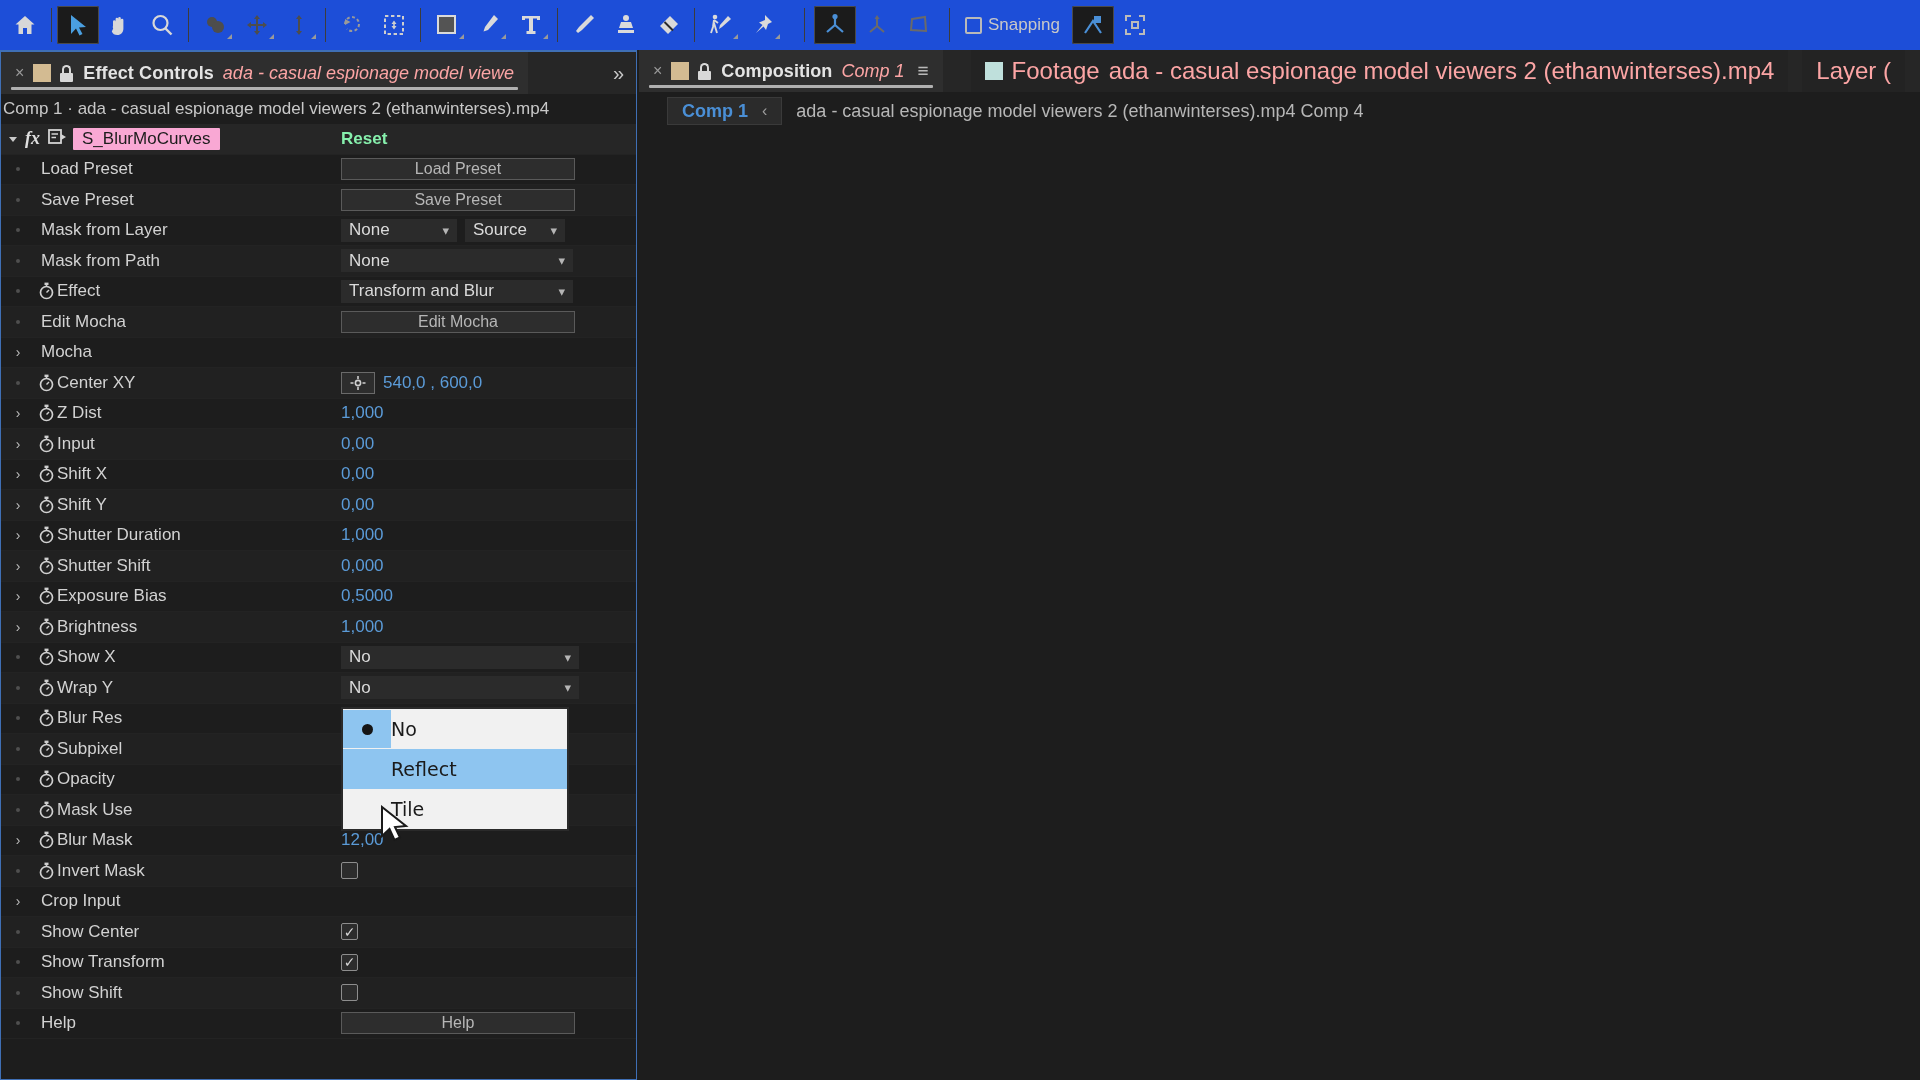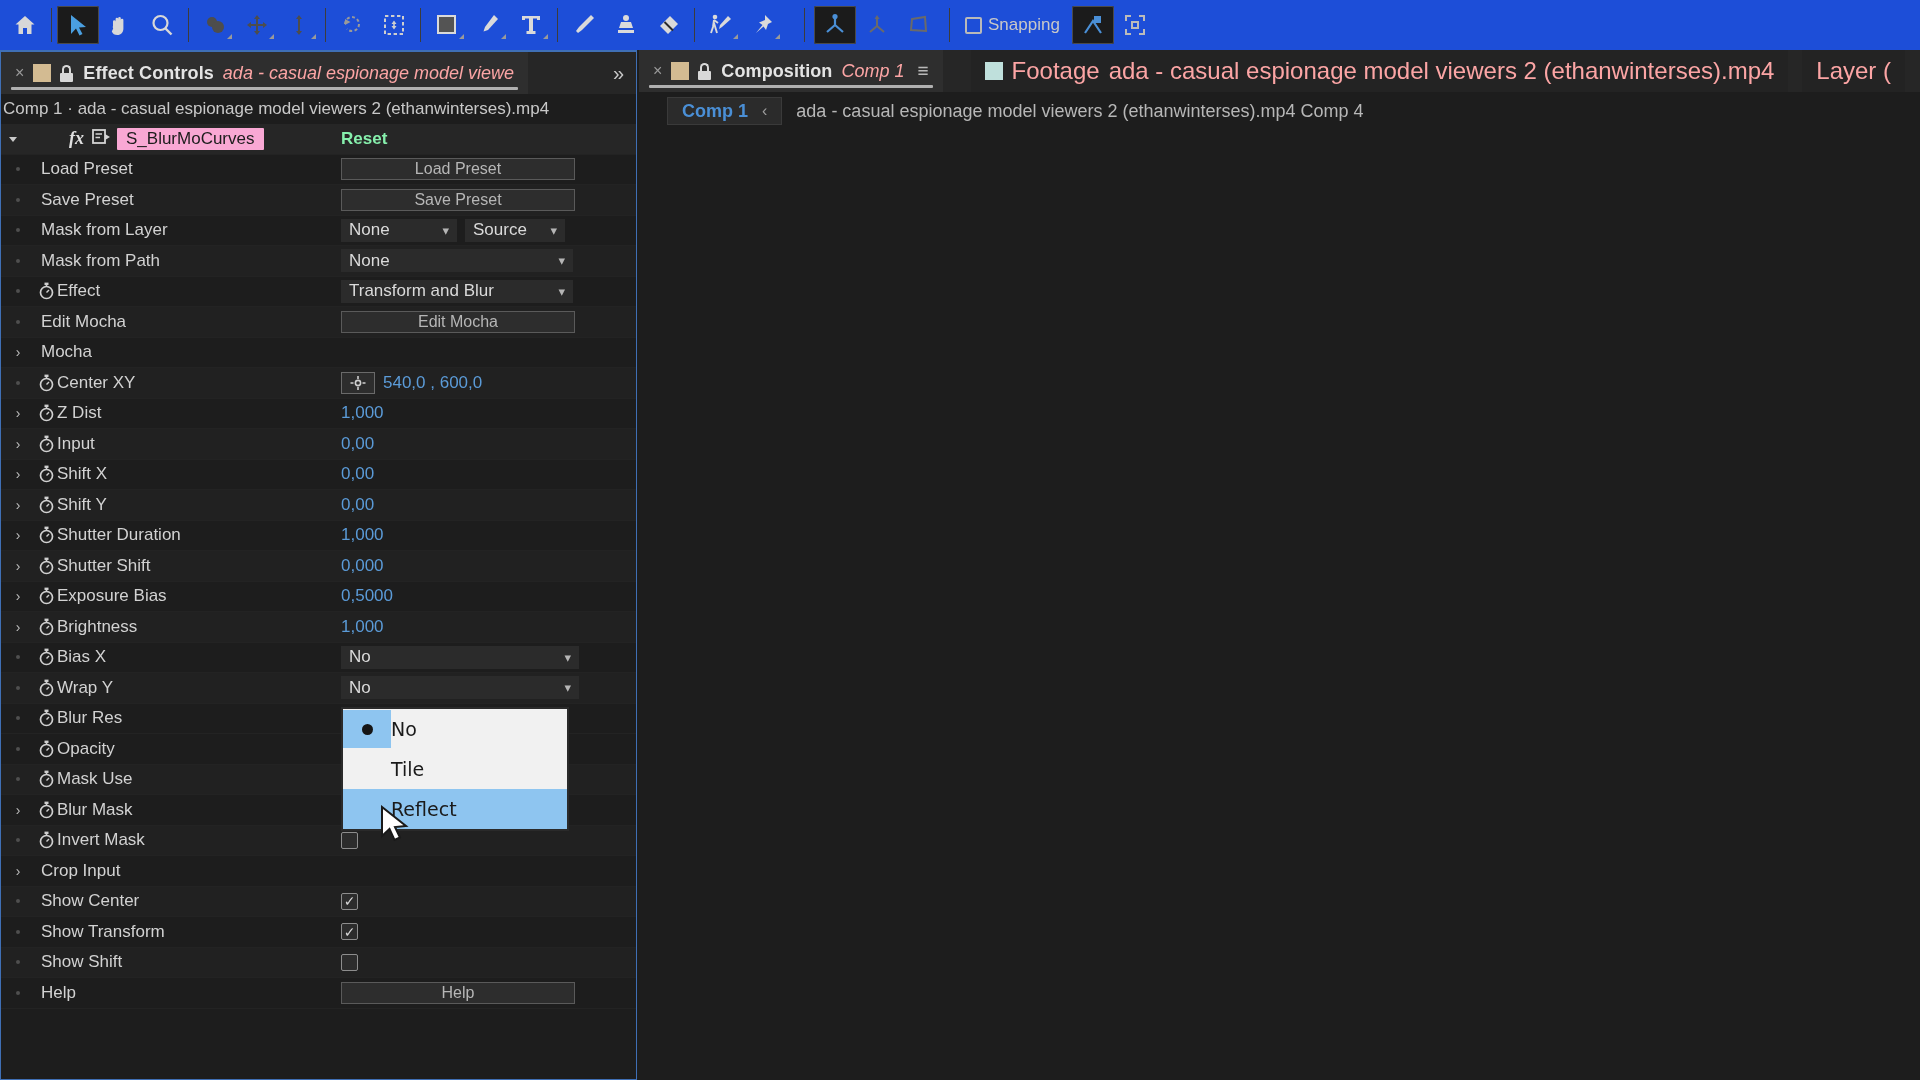--- a/index.html
+++ b/index.html
@@ -73,21 +73,21 @@
   .dd-source { width:100px; }
   .dd-none-path { width:232px; }
   .dd-wrap { width:238px; }
 
   .xy-btn { width:34px; height:22px; background:#2d2d2d; border:1px solid #6a6a6a;
             display:flex; align-items:center; justify-content:center; }
   .chk { width:17px; height:17px; background:#2c2c2c; border:1px solid #8d8d8d; border-radius:2px;
          display:flex; align-items:center; justify-content:center; }
   .chk.on::after { content:"✓"; font-size:14px; color:#d6d6d6; line-height:1; }
   .fx-name { background:#f9a8d4; color:#1c1c1c; font-size:17px; padding:1px 9px; border-radius:1px; }
-  .fx-sym { font-style:italic; font-weight:bold; font-size:18px; color:#e0e0e0; font-family:"Liberation Serif",serif;margin-left:44px; }
+  .fx-sym { font-style:italic; font-weight:bold; font-size:18px; color:#e0e0e0; font-family:"Liberation Serif",serif; }
 
   
   #wrapy-menu { position:absolute; left:341px; top:707px; width:228px;
                 background:#f1f1f1; border:2px solid #2a2a2a; z-index:50; }
   .menu-item { height:40px; display:flex; align-items:center; color:#1a1a1a; font-size:19px;
                padding-left:0; position:relative; font-family:"DejaVu Sans", sans-serif; }
   .menu-item .mi-mark { width:48px; height:38px; display:flex; align-items:center; justify-content:center; }
   .menu-item.sel-bullet .mi-mark { background:#8ec5f0; }
   .menu-item.highlight { background:#8ec5f0; }
   .mi-dot { width:11px; height:11px; border-radius:50%; background:#151515; }
@@ -544,21 +544,21 @@
           <span class="dot"></span>
         </span>
         <span class="stopwatch">
           <svg width="17" height="18" viewBox="0 0 17 18">
             <circle cx="8.5" cy="10.5" r="6" fill="none" stroke="#d0d0d0" stroke-width="1.7"></circle>
             <rect x="6.5" y="0.6" width="4" height="2.4" fill="#d0d0d0"></rect>
             <rect x="7.7" y="3" width="1.6" height="2" fill="#d0d0d0"></rect>
             <path d="M8.5 10.5 L11 8" stroke="#d0d0d0" stroke-width="1.4"></path>
           </svg>
         </span>
-        <span class="r-label" style="">Bias X</span>
+        <span class="r-label" style="">Show X</span>
         <span class="r-value">
           <span class="dd dd-wrap">
             <span>No</span>
             <span class="caret">▾</span>
           </span>
         </span>
       </div>
       <div class="row alt">
         <span class="r-disc">
           <span class="dot"></span>
@@ -585,20 +585,35 @@
         </span>
         <span class="stopwatch">
           <svg width="17" height="18" viewBox="0 0 17 18">
             <circle cx="8.5" cy="10.5" r="6" fill="none" stroke="#d0d0d0" stroke-width="1.7"></circle>
             <rect x="6.5" y="0.6" width="4" height="2.4" fill="#d0d0d0"></rect>
             <rect x="7.7" y="3" width="1.6" height="2" fill="#d0d0d0"></rect>
             <path d="M8.5 10.5 L11 8" stroke="#d0d0d0" stroke-width="1.4"></path>
           </svg>
         </span>
         <span class="r-label" style="">Blur Res</span>
+        <span class="r-value"></span>
+      </div>
+      <div class="row alt">
+        <span class="r-disc">
+          <span class="dot"></span>
+        </span>
+        <span class="stopwatch">
+          <svg width="17" height="18" viewBox="0 0 17 18">
+            <circle cx="8.5" cy="10.5" r="6" fill="none" stroke="#d0d0d0" stroke-width="1.7"></circle>
+            <rect x="6.5" y="0.6" width="4" height="2.4" fill="#d0d0d0"></rect>
+            <rect x="7.7" y="3" width="1.6" height="2" fill="#d0d0d0"></rect>
+            <path d="M8.5 10.5 L11 8" stroke="#d0d0d0" stroke-width="1.4"></path>
+          </svg>
+        </span>
+        <span class="r-label" style="">Subpixel</span>
         <span class="r-value"></span>
       </div>
       <div class="row">
         <span class="r-disc">
           <span class="dot"></span>
         </span>
         <span class="stopwatch">
           <svg width="17" height="18" viewBox="0 0 17 18">
             <circle cx="8.5" cy="10.5" r="6" fill="none" stroke="#d0d0d0" stroke-width="1.7"></circle>
             <rect x="6.5" y="0.6" width="4" height="2.4" fill="#d0d0d0"></rect>
@@ -709,27 +724,27 @@
     </div>
 </div>
 
 <div id="wrapy-menu">
     <div class="menu-item sel-bullet">
       <span class="mi-mark">
         <span class="mi-dot"></span>
       </span>
       <span>No</span>
     </div>
+    <div class="menu-item highlight">
+      <span class="mi-mark"></span>
+      <span>Reflect</span>
+    </div>
     <div class="menu-item">
       <span class="mi-mark"></span>
       <span>Tile</span>
-    </div>
-    <div class="menu-item highlight">
-      <span class="mi-mark"></span>
-      <span>Reflect</span>
     </div>
   </div>
 <svg class="cursor" width="34" height="44" viewBox="0 0 34 44">
   <path d="M2 2 L2 31 L9.5 24 L14.5 35 L20 32.5 L15 22 L26 21 Z" fill="#ffffff" stroke="#1a1a1a" stroke-width="2"></path>
 </svg>
 
 <div id="comp-panel">
   <div class="panel-tabbar">
     <div class="panel-tab">
       <span class="tab-x">×</span>

